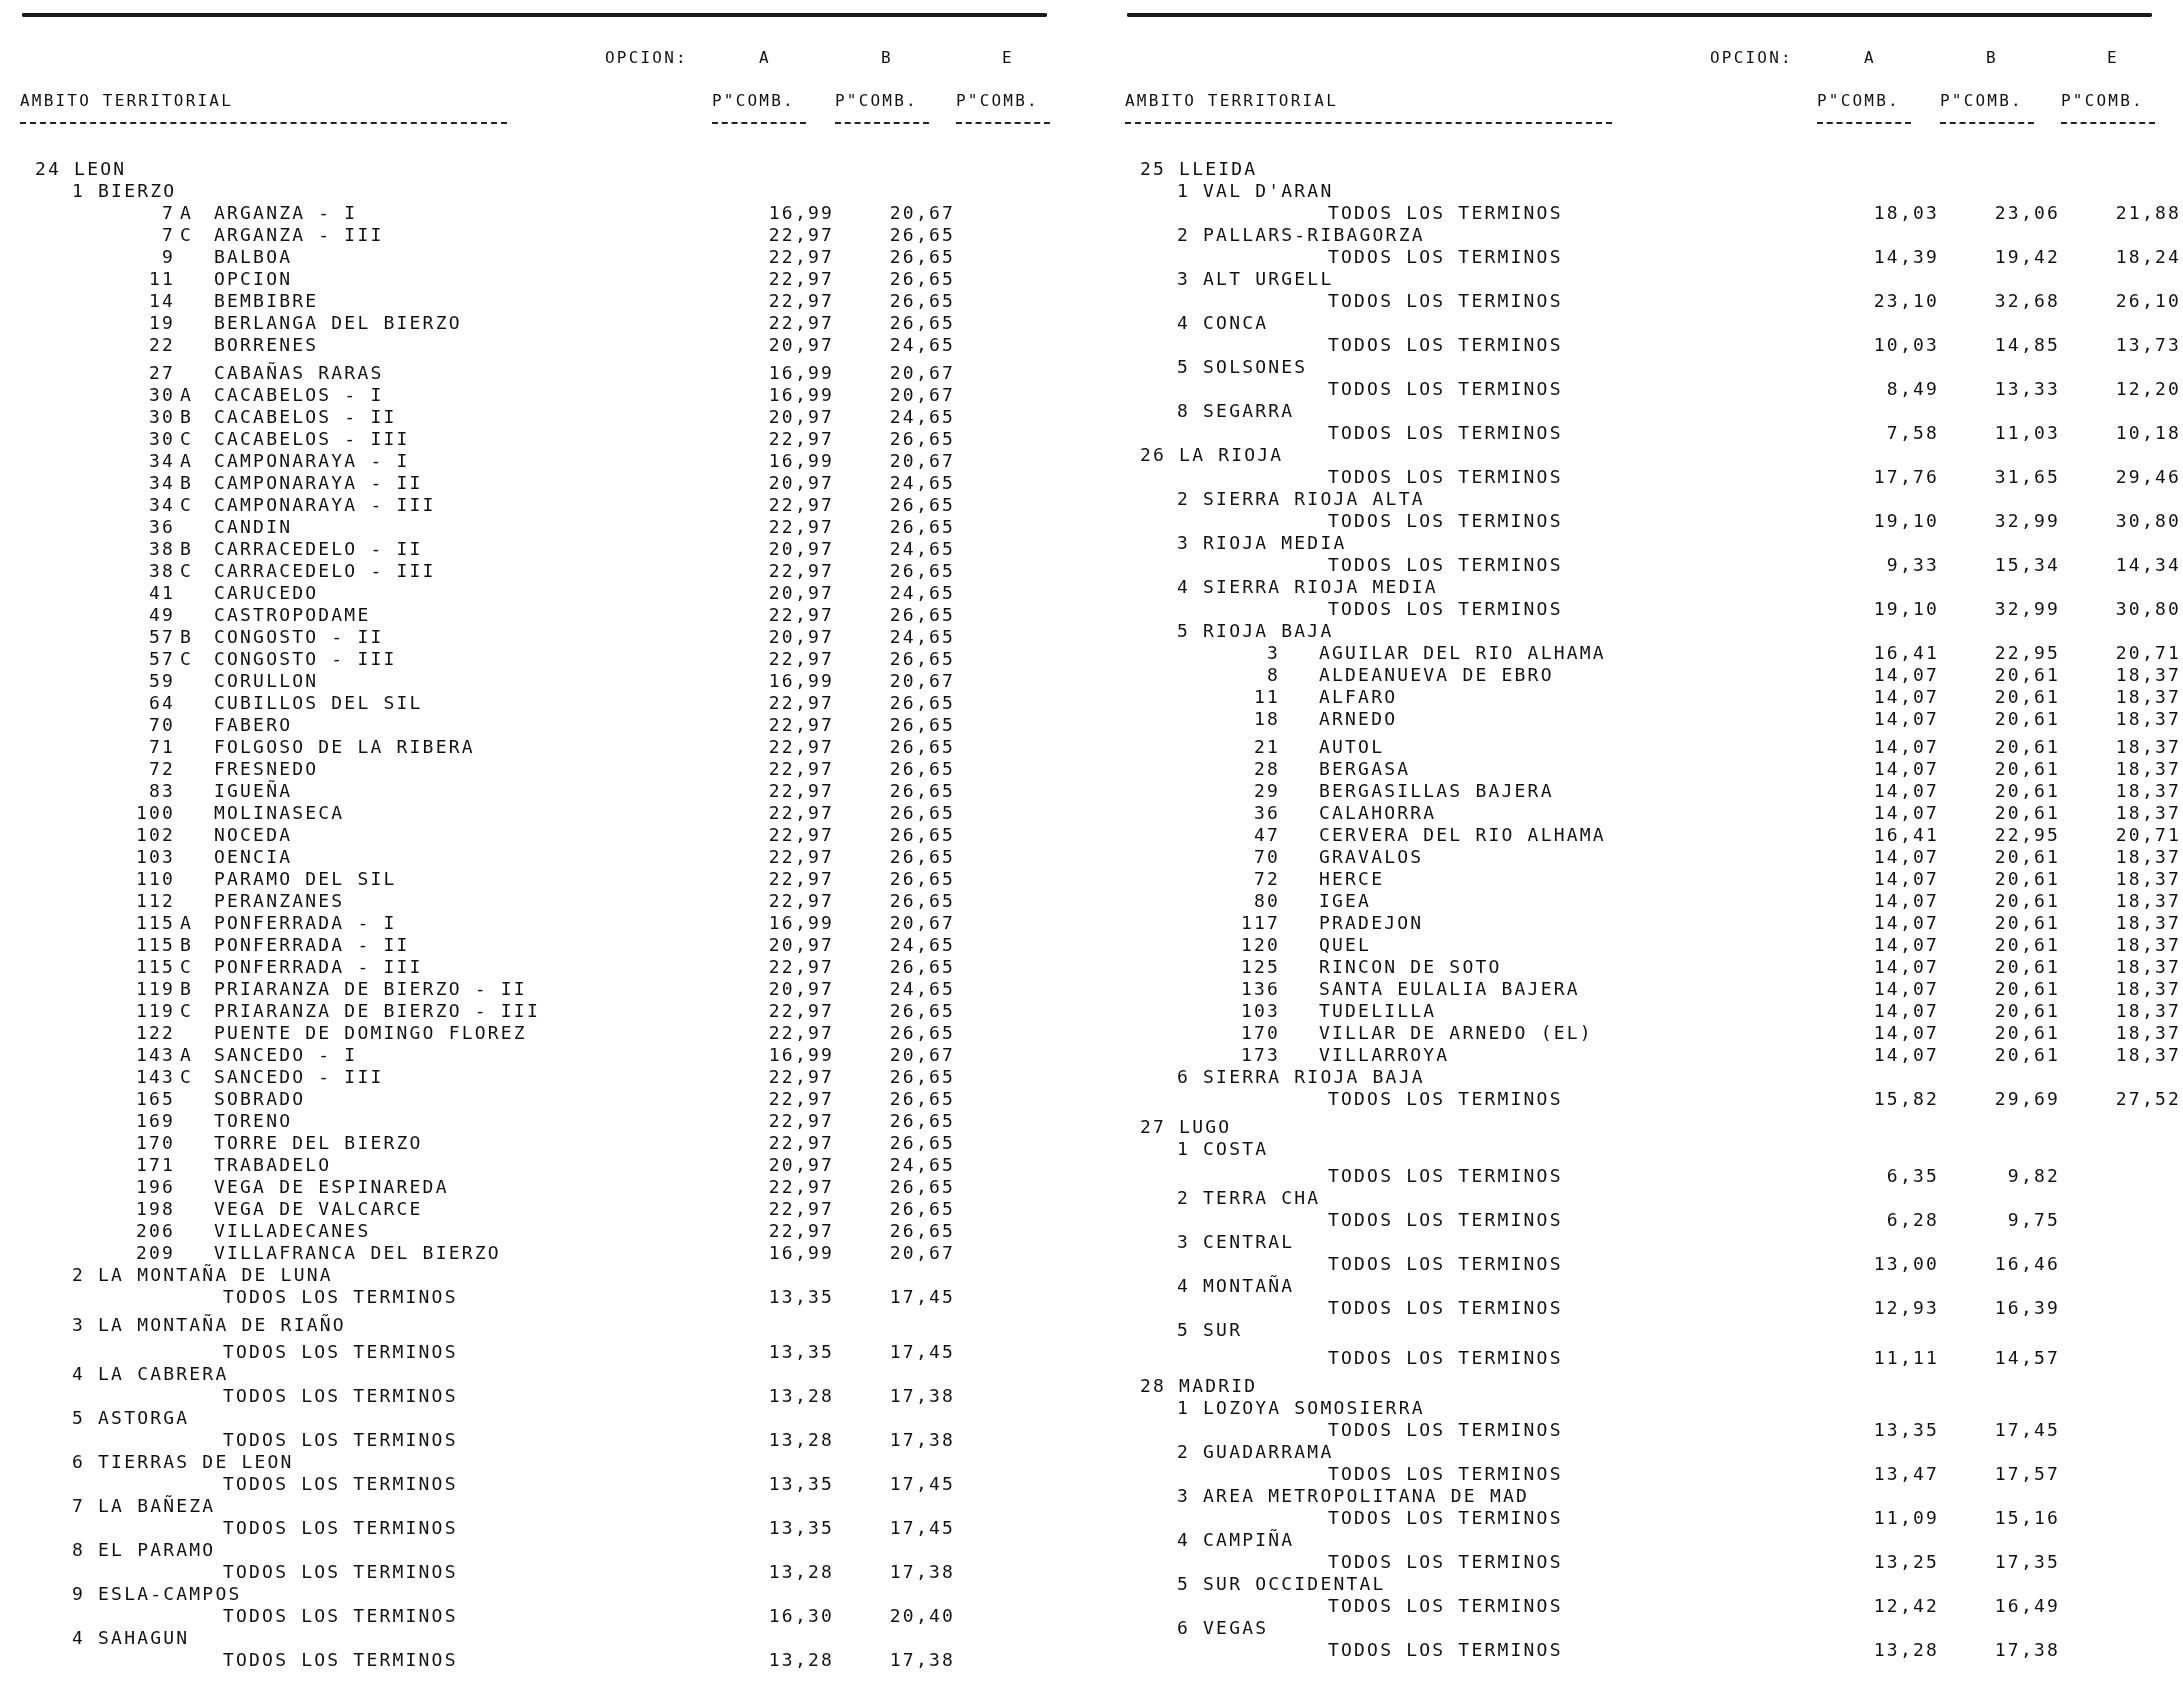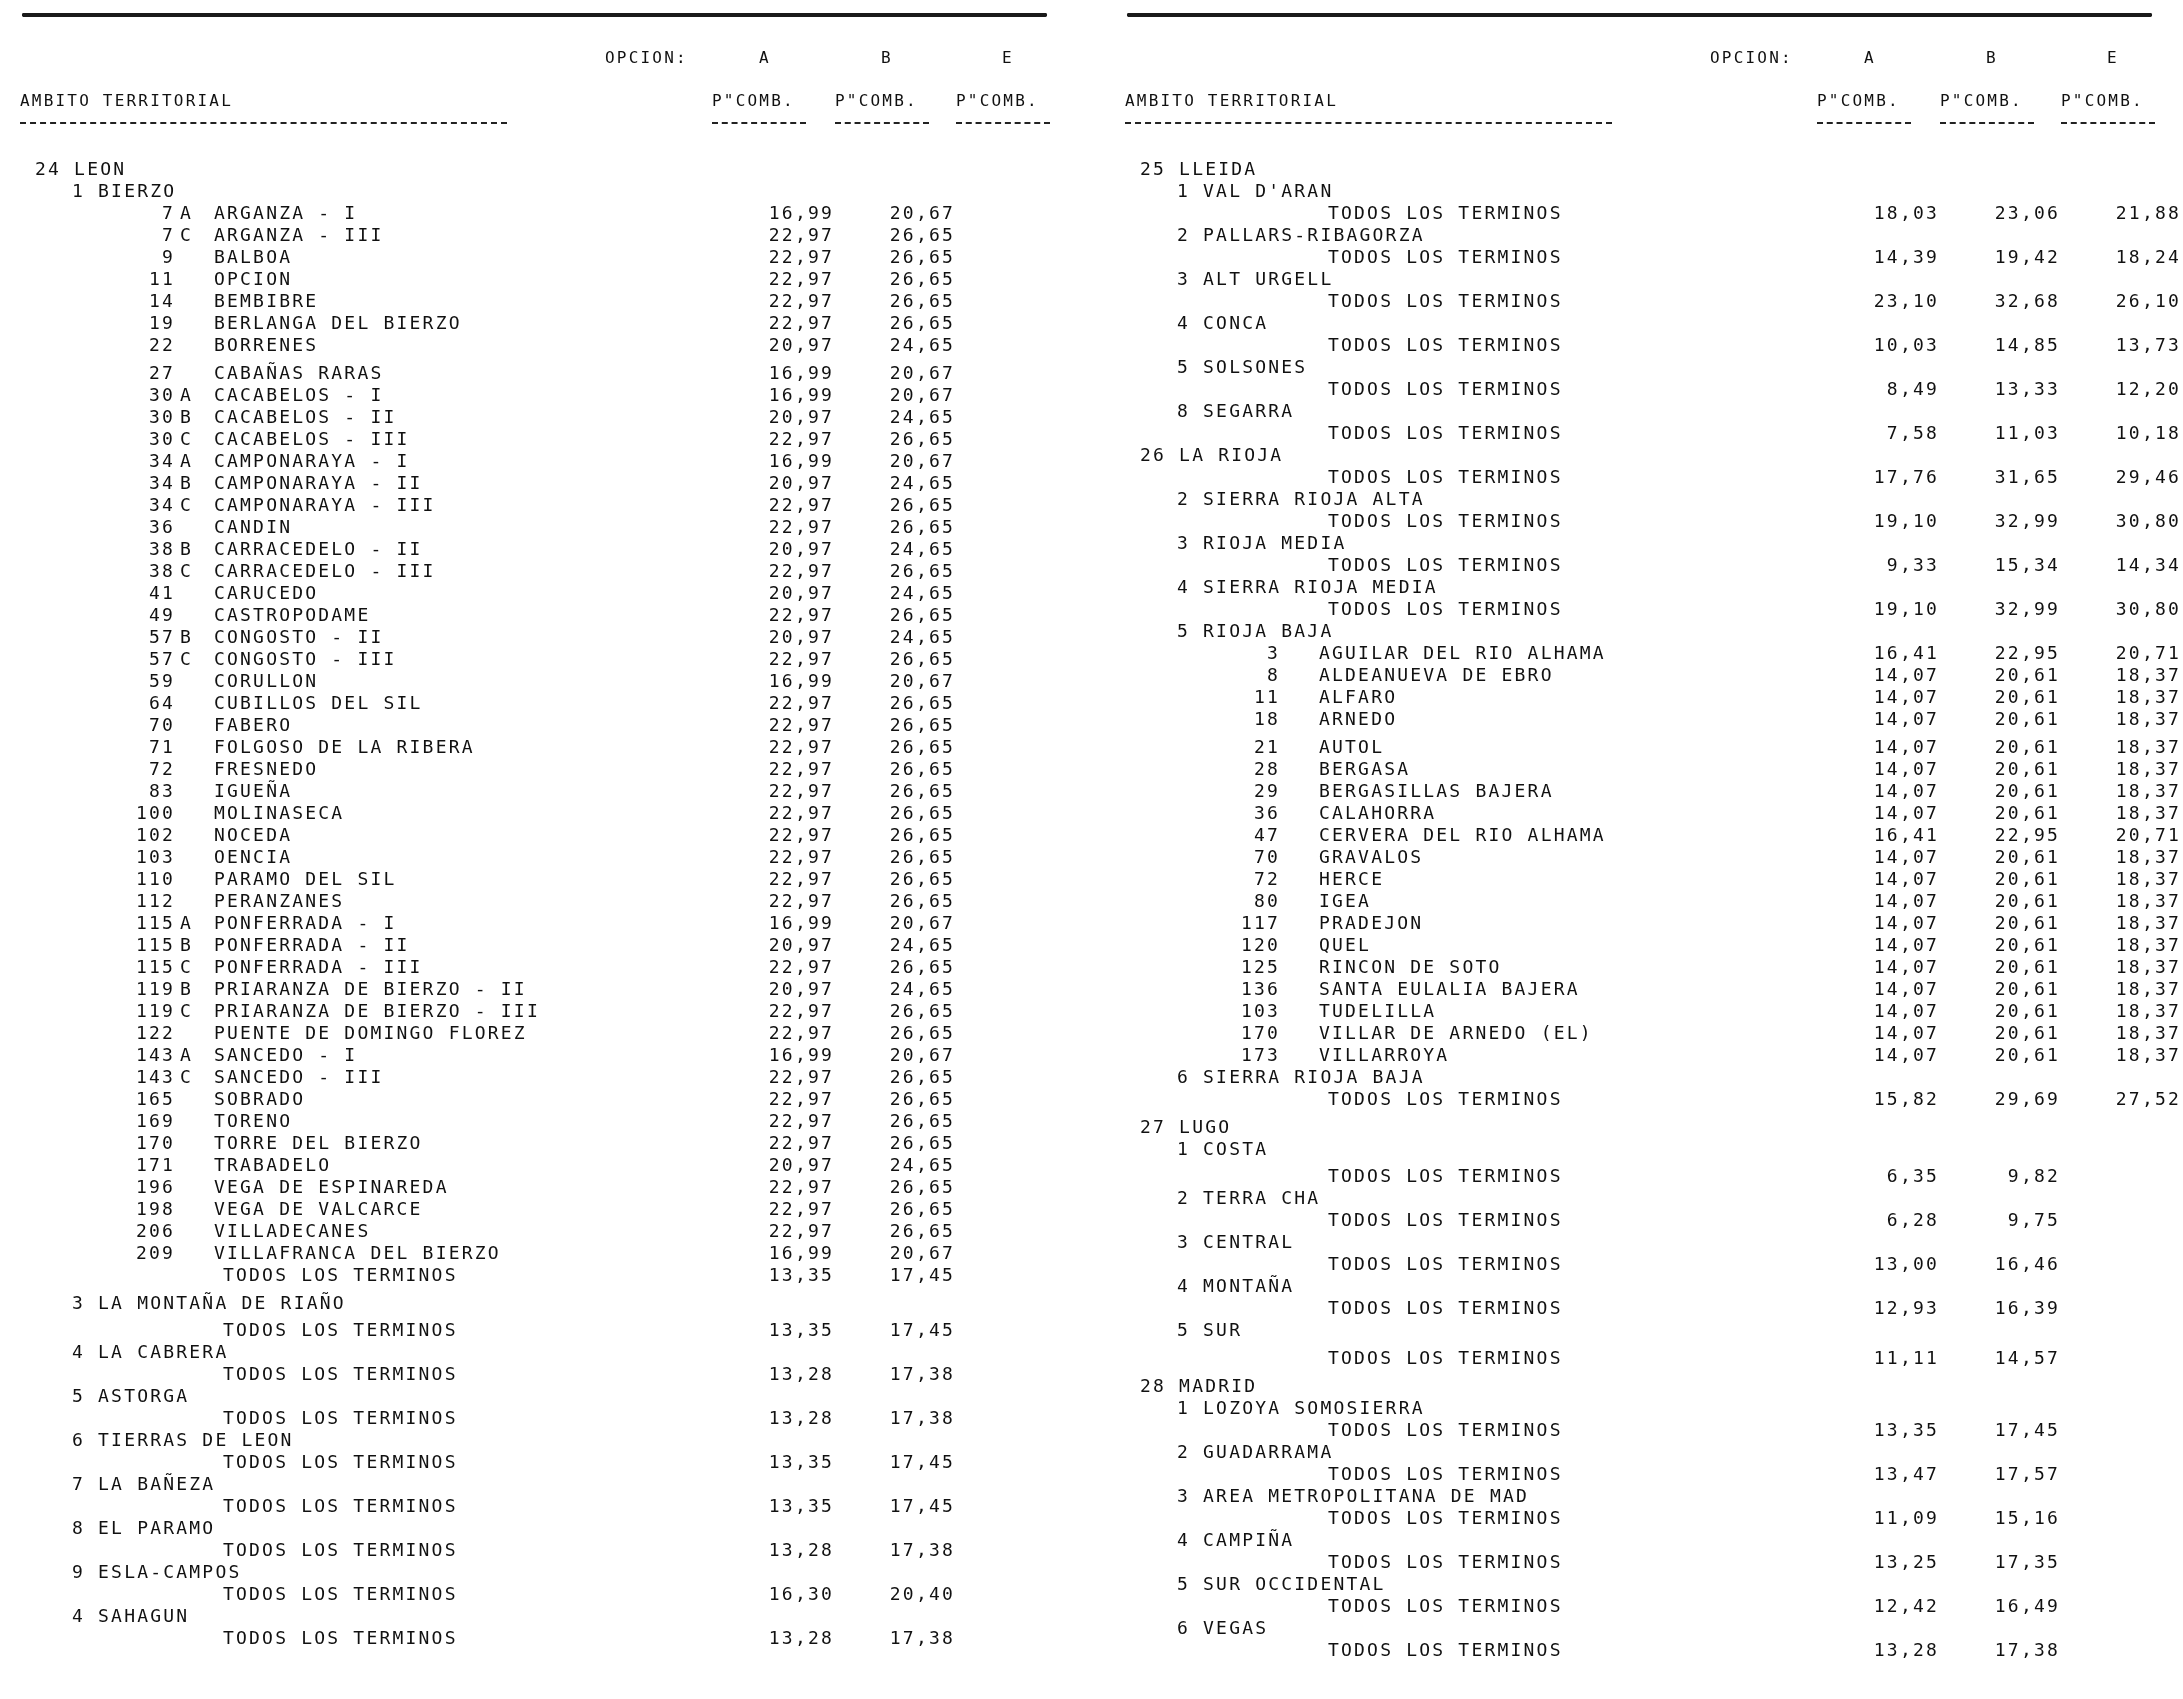--- a/index.html
+++ b/index.html
@@ -87,20 +87,21 @@
       <div class="row"><span class="t code">143</span><span class="t suf">A</span><span class="t name">SANCEDO - I</span><span class="v va">16,99</span><span class="v vb">20,67</span><span class="v ve"></span></div>
       <div class="row"><span class="t code">143</span><span class="t suf">C</span><span class="t name">SANCEDO - III</span><span class="v va">22,97</span><span class="v vb">26,65</span><span class="v ve"></span></div>
       <div class="row"><span class="t code">165</span><span class="t suf"></span><span class="t name">SOBRADO</span><span class="v va">22,97</span><span class="v vb">26,65</span><span class="v ve"></span></div>
       <div class="row"><span class="t code">169</span><span class="t suf"></span><span class="t name">TORENO</span><span class="v va">22,97</span><span class="v vb">26,65</span><span class="v ve"></span></div>
       <div class="row"><span class="t code">170</span><span class="t suf"></span><span class="t name">TORRE DEL BIERZO</span><span class="v va">22,97</span><span class="v vb">26,65</span><span class="v ve"></span></div>
       <div class="row"><span class="t code">171</span><span class="t suf"></span><span class="t name">TRABADELO</span><span class="v va">20,97</span><span class="v vb">24,65</span><span class="v ve"></span></div>
       <div class="row"><span class="t code">196</span><span class="t suf"></span><span class="t name">VEGA DE ESPINAREDA</span><span class="v va">22,97</span><span class="v vb">26,65</span><span class="v ve"></span></div>
       <div class="row"><span class="t code">198</span><span class="t suf"></span><span class="t name">VEGA DE VALCARCE</span><span class="v va">22,97</span><span class="v vb">26,65</span><span class="v ve"></span></div>
       <div class="row"><span class="t code">206</span><span class="t suf"></span><span class="t name">VILLADECANES</span><span class="v va">22,97</span><span class="v vb">26,65</span><span class="v ve"></span></div>
       <div class="row"><span class="t code">209</span><span class="t suf"></span><span class="t name">VILLAFRANCA DEL BIERZO</span><span class="v va">16,99</span><span class="v vb">20,67</span><span class="v ve"></span></div>
+      <div class="row"><span class="t lvl2">2 LA MONTAÑA DE LUNA</span></div>
       <div class="row"><span class="t todos">TODOS LOS TERMINOS</span><span class="v va">13,35</span><span class="v vb">17,45</span><span class="v ve"></span></div>
       <div class="row gap"><span class="t lvl2">3 LA MONTAÑA DE RIAÑO</span></div>
       <div class="row gap"><span class="t todos">TODOS LOS TERMINOS</span><span class="v va">13,35</span><span class="v vb">17,45</span><span class="v ve"></span></div>
       <div class="row"><span class="t lvl2">4 LA CABRERA</span></div>
       <div class="row"><span class="t todos">TODOS LOS TERMINOS</span><span class="v va">13,28</span><span class="v vb">17,38</span><span class="v ve"></span></div>
       <div class="row"><span class="t lvl2">5 ASTORGA</span></div>
       <div class="row"><span class="t todos">TODOS LOS TERMINOS</span><span class="v va">13,28</span><span class="v vb">17,38</span><span class="v ve"></span></div>
       <div class="row"><span class="t lvl2">6 TIERRAS DE LEON</span></div>
       <div class="row"><span class="t todos">TODOS LOS TERMINOS</span><span class="v va">13,35</span><span class="v vb">17,45</span><span class="v ve"></span></div>
       <div class="row"><span class="t lvl2">7 LA BAÑEZA</span></div>

